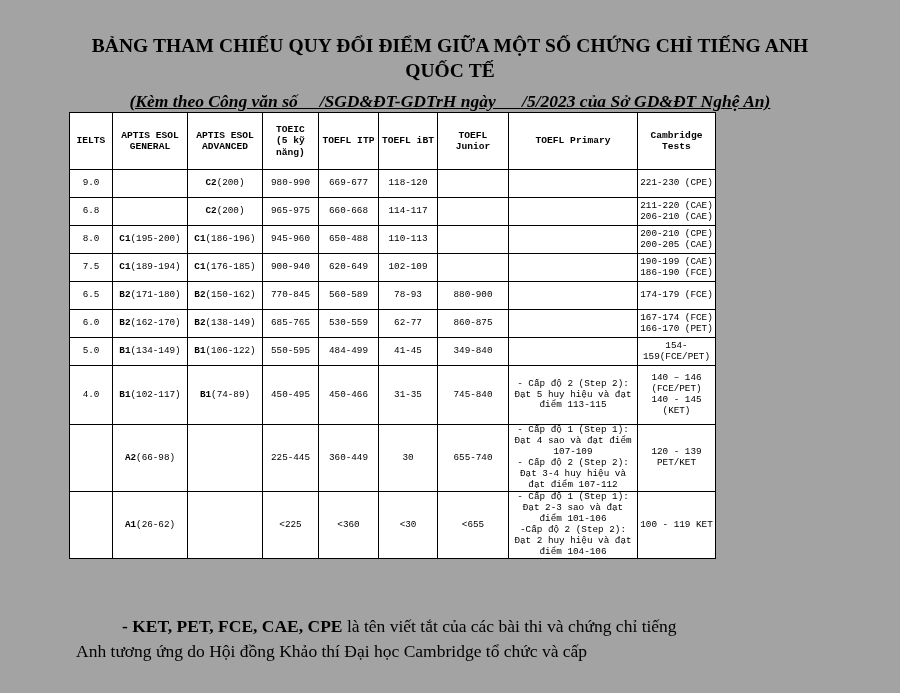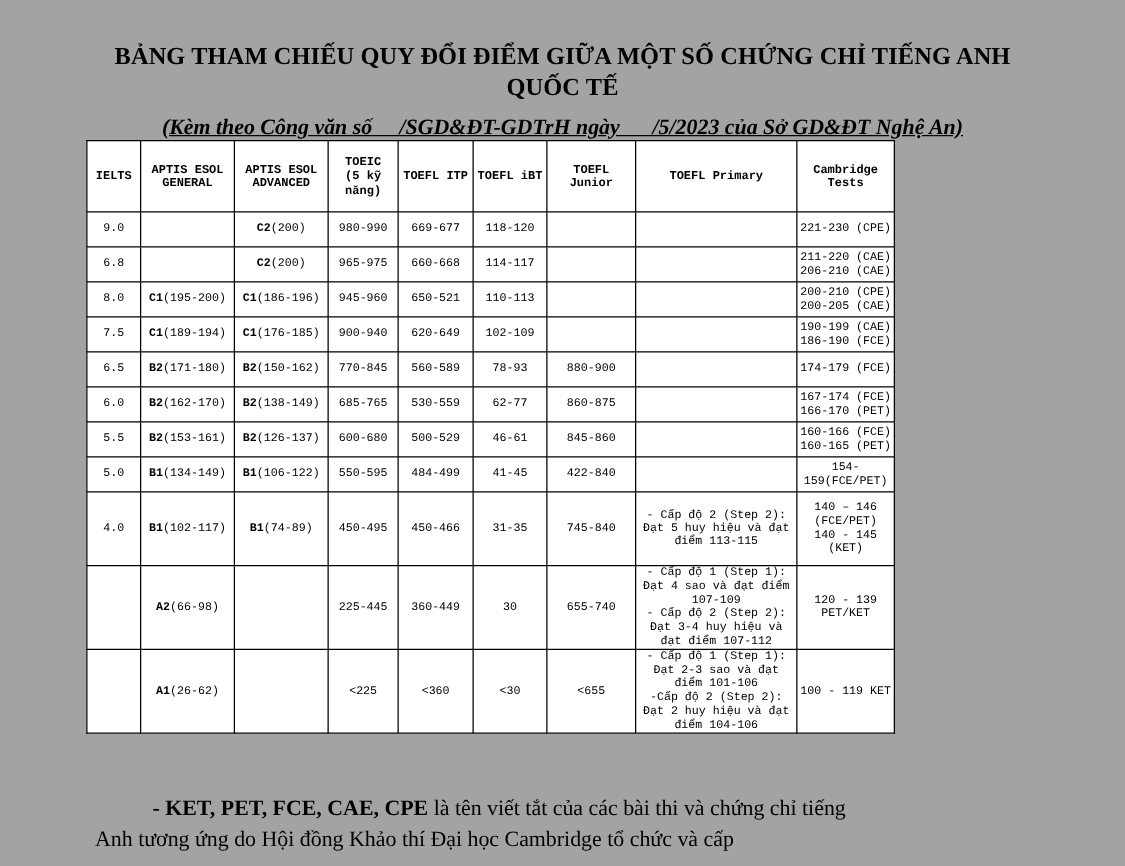--- a/index.html
+++ b/index.html
@@ -114,21 +114,20 @@
 
   
   .footer {
     position: absolute;
     left: 76px;
     top: 614px;
     width: 770px;
     font-size: 17.5px;
     line-height: 1.45;
     text-align: left;
-    margin-top: 20px;
   }
   .footer .ln1 { text-indent: 46px; }
   .footer b { font-weight: bold; }
 </style>
 </head>
 <body>
 
 <div class="page">
 
   <div class="title-block">
@@ -196,21 +195,21 @@
             <td class="cellnum"></td>
             <td class="prim"></td>
             <td class="camb">211-220 (CAE)
 206-210 (CAE)</td>
           </tr>
           <tr>
             <td class="cellnum">8.0</td>
             <td class="lvl"><b>C1</b><span>(195-200)</span></td>
             <td class="lvl"><b>C1</b><span>(186-196)</span></td>
             <td class="cellnum">945-960</td>
-            <td class="cellnum">650-521</td>
+            <td class="cellnum">650-488</td>
             <td class="cellnum">110-113</td>
             <td class="cellnum"></td>
             <td class="prim"></td>
             <td class="camb">200-210 (CPE)
 200-205 (CAE)</td>
           </tr>
           <tr>
             <td class="cellnum">7.5</td>
             <td class="lvl"><b>C1</b><span>(189-194)</span></td>
             <td class="lvl"><b>C1</b><span>(176-185)</span></td>
@@ -239,39 +238,27 @@
             <td class="lvl"><b>B2</b><span>(138-149)</span></td>
             <td class="cellnum">685-765</td>
             <td class="cellnum">530-559</td>
             <td class="cellnum">62-77</td>
             <td class="cellnum">860-875</td>
             <td class="prim"></td>
             <td class="camb">167-174 (FCE)
 166-170 (PET)</td>
           </tr>
           <tr>
-            <td class="cellnum">5.5</td>
-            <td class="lvl"><b>B2</b><span>(153-161)</span></td>
-            <td class="lvl"><b>B2</b><span>(126-137)</span></td>
-            <td class="cellnum">600-680</td>
-            <td class="cellnum">500-529</td>
-            <td class="cellnum">46-61</td>
-            <td class="cellnum">845-860</td>
-            <td class="prim"></td>
-            <td class="camb">160-166 (FCE)
-160-165 (PET)</td>
-          </tr>
-          <tr>
             <td class="cellnum">5.0</td>
             <td class="lvl"><b>B1</b><span>(134-149)</span></td>
             <td class="lvl"><b>B1</b><span>(106-122)</span></td>
             <td class="cellnum">550-595</td>
             <td class="cellnum">484-499</td>
             <td class="cellnum">41-45</td>
-            <td class="cellnum">422-840</td>
+            <td class="cellnum">349-840</td>
             <td class="prim"></td>
             <td class="camb">154-159(FCE/PET)</td>
           </tr>
           <tr class="tall">
             <td class="cellnum">4.0</td>
             <td class="lvl"><b>B1</b><span>(102-117)</span></td>
             <td class="lvl"><b>B1</b><span>(74-89)</span></td>
             <td class="cellnum">450-495</td>
             <td class="cellnum">450-466</td>
             <td class="cellnum">31-35</td>

